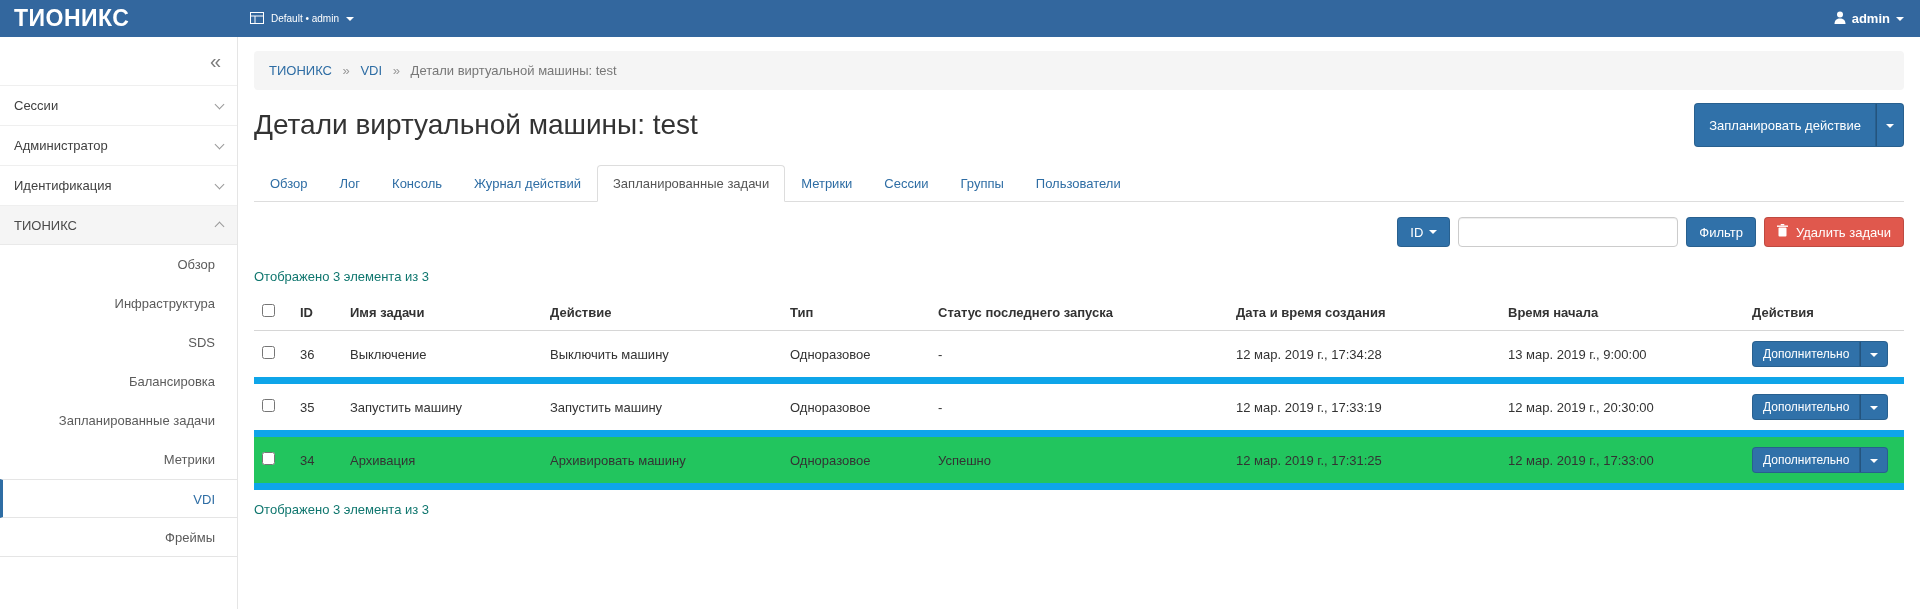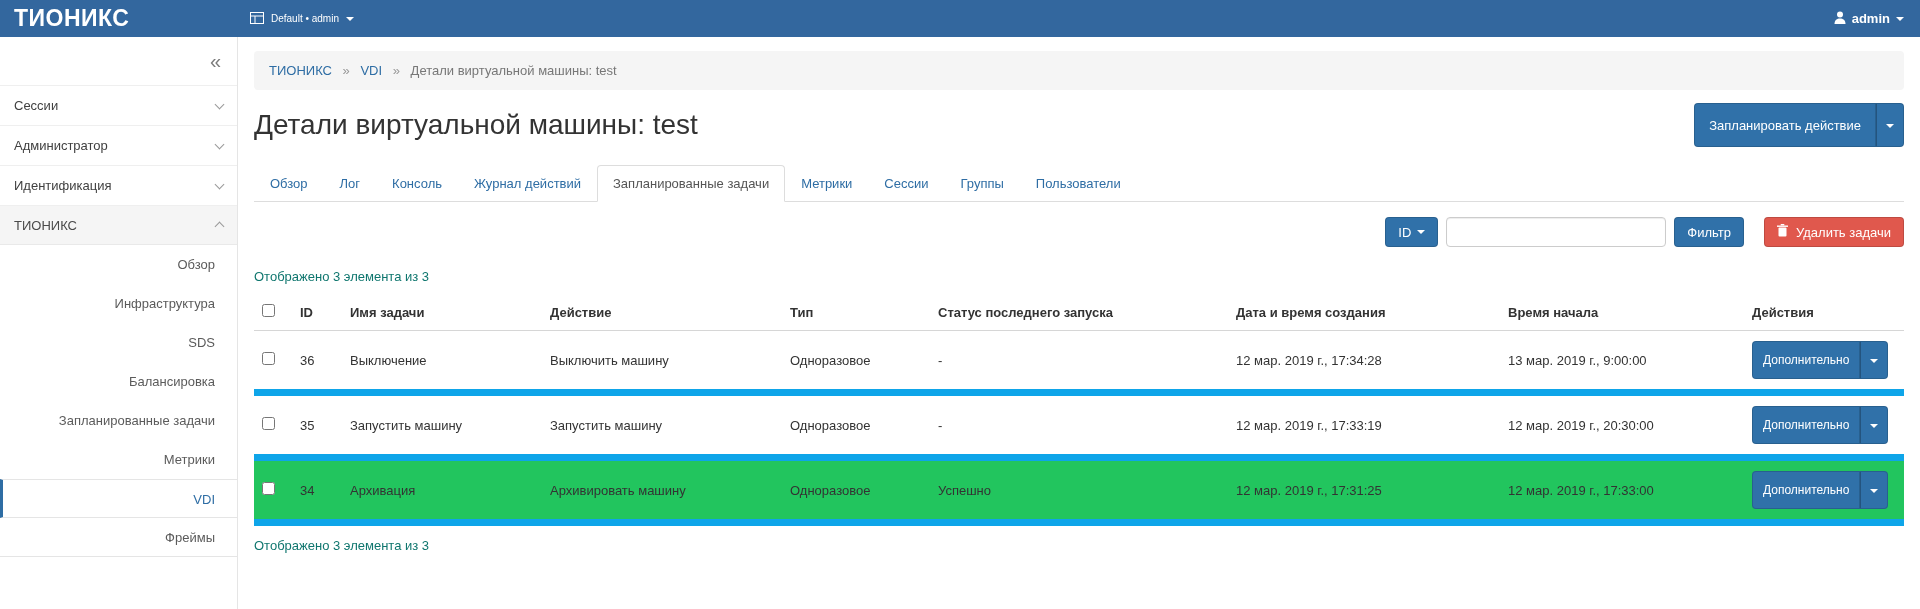--- a/index.html
+++ b/index.html
@@ -71,27 +71,27 @@
   }
   .breadcrumb a { color:var(--accent); text-decoration:none; cursor:pointer; }
   .breadcrumb .sep { margin:0 7px; color:#999; }
   .breadcrumb .current { color:#777; }
 
   .title-row { margin-top:13px; display:flex; justify-content:space-between; align-items:center; }
   h1.page-title { font-size:28px; font-weight:400; color:#333; }
 
   .btn { border:1px solid rgba(0,0,0,0.15); border-radius:4px; color:#fff; font-size:13px; cursor:pointer; font-family:inherit; }
   .btn.primary { background:var(--primary-btn); }
-  .btn.danger  { background:var(--danger-btn);margin-left:12px; }
+  .btn.danger  { background:var(--danger-btn); }
   .btn-group { display:inline-flex; }
   .btn-group .btn:first-child { border-top-right-radius:0; border-bottom-right-radius:0; }
   .btn-group .btn.caret-btn { border-top-left-radius:0; border-bottom-left-radius:0; border-left:1px solid rgba(0,0,0,0.25); padding:0 9px; }
   .btn.lg { height:44px; padding:0 14px; }
   .btn.md { height:30px; padding:0 12px; display:inline-flex; align-items:center; gap:6px; }
-  .btn.sm { height:38px; padding:0 10px; font-size:12px; }
+  .btn.sm { height:26px; padding:0 10px; font-size:12px; }
 
   .tabs {
     margin-top:18px; border-bottom:1px solid var(--border);
     display:flex; align-items:flex-end;
   }
   .tab {
     padding:10px 15px; font-size:13px; color:var(--accent); cursor:pointer;
     border:1px solid transparent; margin-bottom:-1px; text-decoration:none;
   }
   .tab.active {

